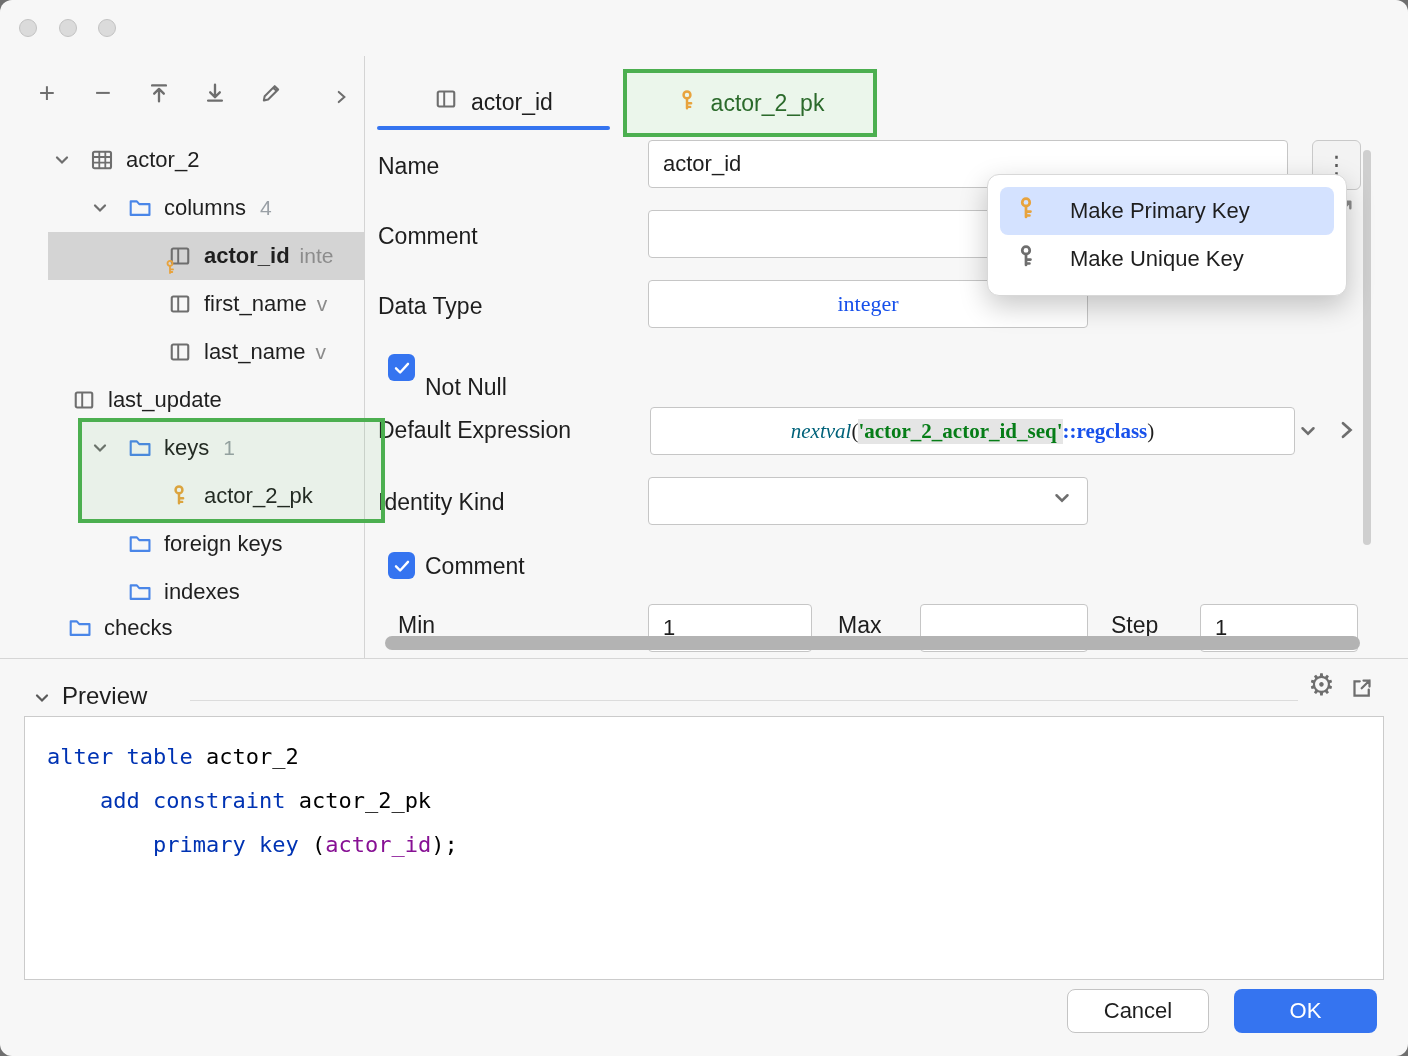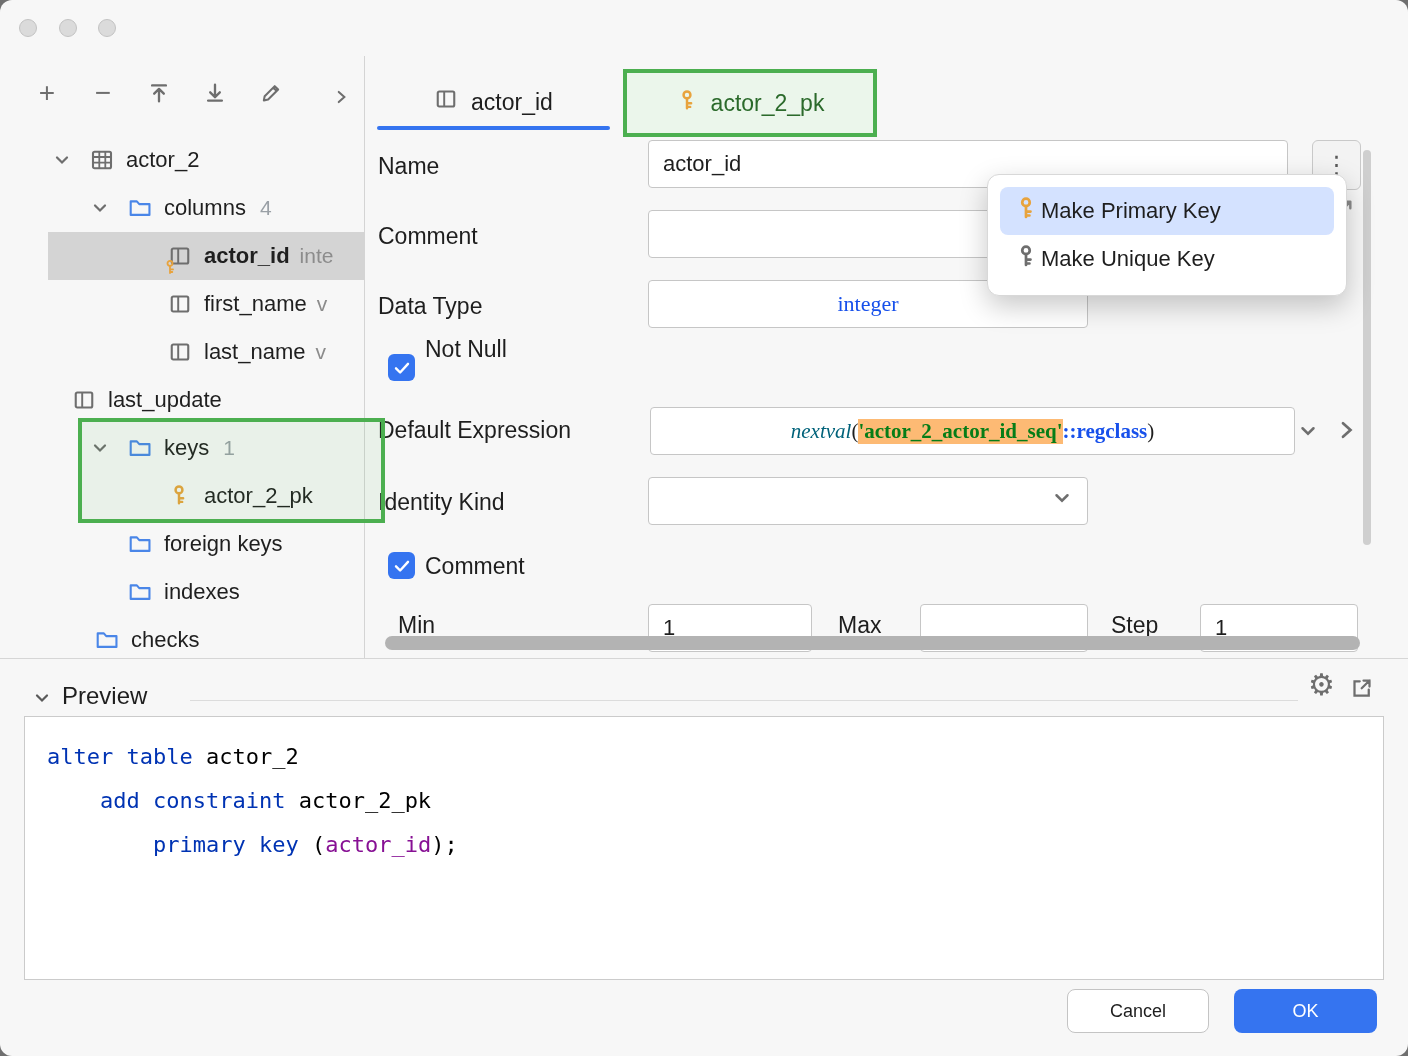--- a/index.html
+++ b/index.html
@@ -32,45 +32,45 @@
   .tab2{position:absolute;left:623px;top:69px;width:254px;height:68px;border:4px solid #4caf50;box-sizing:border-box;background:#ebf6eb;display:flex;align-items:center;justify-content:center;gap:13px;font-size:23px;color:#2b6a2b;z-index:5;}
   
   .flabel{position:absolute;font-size:23px;color:#1e1e1e;}
   .field,.finput{position:absolute;height:48px;background:#fff;border:1px solid #c6c6c6;border-radius:4px;box-sizing:border-box;font-size:22px;color:#1e1e1e;display:flex;align-items:center;padding:0 14px;}
   .finput{font-family:"Liberation Sans",sans-serif;outline:none;}
   .mono{font-family:Liberation Serif, serif;justify-content:center;}
   .kebab{position:absolute;left:1312px;top:140px;width:47px;height:48px;border:1px solid #c9c9c9;border-radius:6px;background:#f3f3f3;display:flex;align-items:center;justify-content:center;font-size:24px;color:#5a5a5a;}
   .cb{position:absolute;width:27px;height:27px;border-radius:6px;background:#3574f0;display:flex;align-items:center;justify-content:center;}
   .defexpr{font-size:21px;white-space:pre;overflow:hidden;}
   .fx{font-style:italic;color:#00627a;}
-  .str{color:#067d17;background:#fdba74;font-weight:600;}
+  .str{color:#067d17;background:#e5e5e5;font-weight:600;}
   .cast{color:#1750eb;font-weight:600;}
   .dd-chev{position:absolute;}
   .hscroll{position:absolute;left:385px;top:636px;width:975px;height:14px;background:#b3b3b3;border-radius:7px;z-index:6;}
   .vscroll{position:absolute;left:1363px;top:150px;width:8px;height:395px;background:#cfcfcf;border-radius:4px;}
   .expand-diag{position:absolute;left:1330px;top:196px;z-index:2;}
   
   .popup{position:absolute;left:987px;top:174px;width:360px;box-sizing:border-box;background:#fff;border:1px solid #d8d8d8;border-radius:12px;box-shadow:0 10px 28px rgba(0,0,0,0.22);padding:12px 12px;z-index:20;}
-  .pitem{height:48px;display:flex;align-items:center;gap:3px;padding:0 14px;border-radius:8px;font-size:22px;color:#1e1e1e;}
+  .pitem{height:48px;display:flex;align-items:center;gap:32px;padding:0 14px;border-radius:8px;font-size:22px;color:#1e1e1e;}
   .pitem.selected{background:#d4e2ff;}
   .pitem.disabled{color:#afafaf;}
   .pitem .grow{flex:1;}
   .shortcut{color:#b5b5b5;font-size:22px;}
   
   .pv-chev{position:absolute;left:32px;top:688px;}
   .pv-title{position:absolute;left:62px;top:682px;font-size:24px;color:#1e1e1e;font-weight:500;}
   .pv-line{position:absolute;left:190px;top:700px;width:1108px;height:1px;background:#dcdcdc;}
   .pv-gear{position:absolute;left:1308px;top:670px;font-size:30px;color:#6e6e6e;line-height:1;}
   .pv-ext{position:absolute;left:1350px;top:676px;}
   .codebox{position:absolute;left:24px;top:716px;width:1360px;height:264px;background:#fff;border:1px solid #cbcbcb;box-sizing:border-box;padding:18px 16px 0 22px;}
   .sqlline{font-family:"DejaVu Sans Mono",monospace;font-size:22px;line-height:44px;white-space:pre;color:#000;}
   .kw{color:#0033b3;}
   .idp{color:#871094;}
   
-  .btn{position:absolute;top:989px;height:44px;border-radius:8px;display:flex;align-items:center;justify-content:center;font-size:18px;box-sizing:border-box;}
+  .btn{position:absolute;top:989px;height:44px;border-radius:8px;display:flex;align-items:center;justify-content:center;font-size:22px;box-sizing:border-box;}
   .btn-cancel{left:1067px;width:142px;background:#fff;border:1px solid #c4c4c4;color:#1e1e1e;}
   .btn-ok{left:1234px;width:143px;background:#3574f0;color:#fff;}
 </style>
 </head>
 <body>
 
 <div class="app">
 
   <div class="titlebar">
     <div class="dot" style="left:19px"></div>
@@ -199,21 +199,21 @@
       <span>foreign keys</span>
     </div>
 
     <div class="trow" style="top:512px;padding-left:128px">
       <span class="ticon"><svg width="24" height="24" viewBox="0 0 16 16">
             <path d="M1.8 3.6 h4.1 l1.6 1.8 h6.8 v7.2 h-12.5 z" fill="none" stroke="#4a86e8" stroke-width="1.4" stroke-linejoin="round"></path>
           </svg></span>
       <span>indexes</span>
     </div>
 
-    <div class="trow" style="top:560px;padding-left:95px">
+    <div class="trow" style="top:548px;padding-left:68px">
       <span class="ticon"><svg width="24" height="24" viewBox="0 0 16 16">
             <path d="M1.8 3.6 h4.1 l1.6 1.8 h6.8 v7.2 h-12.5 z" fill="none" stroke="#4a86e8" stroke-width="1.4" stroke-linejoin="round"></path>
           </svg></span>
       <span>checks</span>
     </div>
   </div>
 
   <div class="green-box" style="left:78px;top:418px;width:307px;height:105px"></div>
 
   <div class="tab1">
@@ -249,21 +249,21 @@
   <div class="flabel" style="left:378px;top:293px">Data Type</div>
   <div class="field mono" style="left:648px;top:280px;width:440px;color:#1750eb">
     <span>integer</span>
   </div>
 
   <div class="cb" style="left:388px;top:354px">
     <svg width="18" height="18" viewBox="0 0 24 24">
         <path d="M4 12.5 L9.5 18 L20 6.5" fill="none" stroke="#fff" stroke-width="3.2" stroke-linecap="round" stroke-linejoin="round"></path>
       </svg>
   </div>
-  <div class="flabel" style="left:425px;top:336px">Not Null</div>
+  <div class="flabel" style="left:425px;top:374px">Not Null</div>
 
   <div class="flabel" style="left:378px;top:417px">Default Expression</div>
   <div class="field mono defexpr" style="left:650px;top:407px;width:645px;padding:0 10px">
     <span class="fx">nextval</span><span>(</span><span class="str">'actor_2_actor_id_seq'</span><span class="cast">::regclass</span><span>)</span>
   </div>
   <div class="dd-chev" style="left:1297px;top:420px">
     <svg width="22" height="22" viewBox="0 0 16 16">
         <path d="M4 6 l4 4 4-4" fill="none" stroke="#6e6e6e" stroke-width="1.8" stroke-linecap="round"></path>
       </svg>
   </div>

